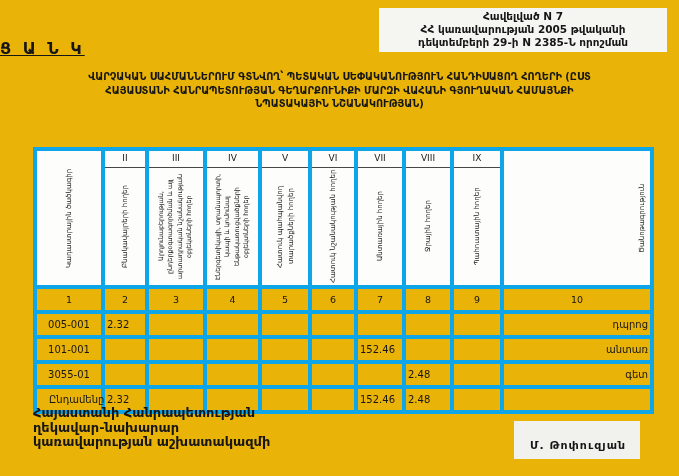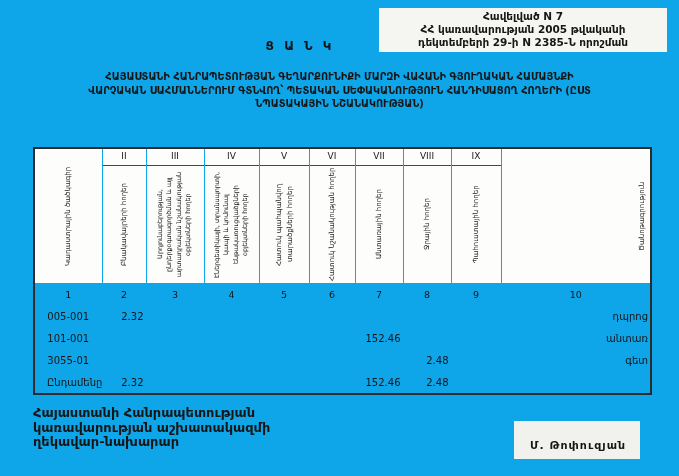--- a/index.html
+++ b/index.html
@@ -1,43 +1,43 @@
 <!DOCTYPE html>
 <html><head>
 <meta charset="utf-8">
 <style>
   html,body { margin:0; padding:0; background:#e8e8e8; }
   .page {
     position:relative; width:679px; height:476px; margin:0 auto;
-    background:#0ea5e9; color:#161616;
+    background:#eab308; color:#161616;
     font-family:"DejaVu Sans", sans-serif;
     overflow:hidden;
   }
   
   .annex {
     position:absolute; top:8px; right:12px; width:288px;
     text-align:center; font-weight:bold; font-size:10.5px; line-height:13px;
     background:#f5f5f2; padding:2px 0 3px 0;
   }
   
   .doc-title {
-    position:absolute; top:39px; left:0; width:600px; text-align:center;
-    font-weight:bold; font-size:12px; letter-spacing:3px;
+    position:absolute; top:39px; left:0; width:600px; text-align:left;
+    font-weight:bold; font-size:16px; letter-spacing:3px;text-decoration:underline;
   }
   .doc-subtitle {
     position:absolute; top:70px; left:12px; right:12px; text-align:center;
     font-weight:bold; font-size:9.8px; line-height:13.5px;
   }
   
   table.land {
     position:absolute; top:147px; left:33px; width:617px;
     border-collapse:collapse; table-layout:fixed;
     border:2px solid #2b2b2b;
   }
-  table.land th, table.land td { border:1px solid #0ea5e9; padding:2px; }
+  table.land th, table.land td { border:4px solid #0ea5e9; padding:2px; }
   col.c1{width:68px} col.c2{width:44px} col.c3{width:58px} col.c4{width:55px}
   col.c5{width:50px} col.c6{width:46px} col.c7{width:48px} col.c8{width:48px}
   col.c9{width:50px} col.c10{width:150px}
   th.hc { position:relative; height:130px; font-weight:normal; background:#fdfdfc; }
   .num {
     position:absolute; top:0; left:0; right:0; height:16px; line-height:15px;
     border-bottom:1px solid #474747; font-size:9px; text-align:center;
   }
   .lbl { position:absolute; top:17px; bottom:0; left:0; right:0;
          display:flex; align-items:stretch; justify-content:center; }
@@ -45,21 +45,21 @@
   .lbl.right { justify-content:flex-end; padding-right:3px; }
   .vtext {
     writing-mode:vertical-rl; transform:rotate(180deg);
     font-size:7px; line-height:1.5; height:100%; text-align:center;
     overflow:hidden; color:#222;
   }
   .vtext.small { font-size:6.4px; line-height:1.45; }
   tr.idx td { height:17px; font-size:9.5px; text-align:center; line-height:17px; }
   tbody tr.data td { height:17px; font-size:10px; line-height:17px; }
   td.cl { text-align:center; padding-left:5px; }
-  td.cn { text-align:right; }
+  td.cn { text-align:left; }
   td.note { text-align:right; padding-left:8px; }
   tr.total td { height:19px; }
   tr.total td.cl { padding-left:12px; }
   
   .footer-left {
     position:absolute; left:33px; top:406px;
     font-weight:bold; font-size:13px; line-height:14.5px;
   }
   .signature {
     position:absolute; left:514px; top:421px;
@@ -74,22 +74,22 @@
 
   <div class="annex">
     <div>Հավելված N 7</div>
     <div>ՀՀ կառավարության 2005 թվականի</div>
     <div>դեկտեմբերի 29-ի N 2385-Ն որոշման</div>
   </div>
 
   <div class="doc-title">Ց Ա Ն Կ</div>
 
   <div class="doc-subtitle">
+    <div>ՎԱՐՉԱԿԱՆ ՍԱՀՄԱՆՆԵՐՈՒՄ ԳՏՆՎՈՂ՝ ՊԵՏԱԿԱՆ ՍԵՓԱԿԱՆՈՒԹՅՈՒՆ ՀԱՆԴԻՍԱՑՈՂ ՀՈՂԵՐԻ (ԸՍՏ</div>
     <div>ՀԱՅԱՍՏԱՆԻ ՀԱՆՐԱՊԵՏՈՒԹՅԱՆ ԳԵՂԱՐՔՈՒՆԻՔԻ ՄԱՐԶԻ ՎԱՀԱՆԻ ԳՅՈՒՂԱԿԱՆ ՀԱՄԱՅՆՔԻ</div>
-    <div>ՎԱՐՉԱԿԱՆ ՍԱՀՄԱՆՆԵՐՈՒՄ ԳՏՆՎՈՂ՝ ՊԵՏԱԿԱՆ ՍԵՓԱԿԱՆՈՒԹՅՈՒՆ ՀԱՆԴԻՍԱՑՈՂ ՀՈՂԵՐԻ (ԸՍՏ</div>
     <div>ՆՊԱՏԱԿԱՅԻՆ ՆՇԱՆԱԿՈՒԹՅԱՆ)</div>
   </div>
 
   <table class="land">
     <colgroup>
       <col class="c1">
         <col class="c2">
         <col class="c3">
         <col class="c4">
         <col class="c5">
@@ -220,19 +220,19 @@
         <td class="cn">152.46</td>
         <td class="cn">2.48</td>
         <td class="cn"></td>
         <td class="note"></td>
       </tr>
     </tbody>
   </table>
 
   <div class="footer-left">
     <div>Հայաստանի Հանրապետության</div>
+    <div>ղեկավար-նախարար</div>
     <div>կառավարության աշխատակազմի</div>
-    <div>ղեկավար-նախարար</div>
   </div>
 
   <div class="signature">Մ. Թոփուզյան</div>
 
 </div>
 
 </body></html>

